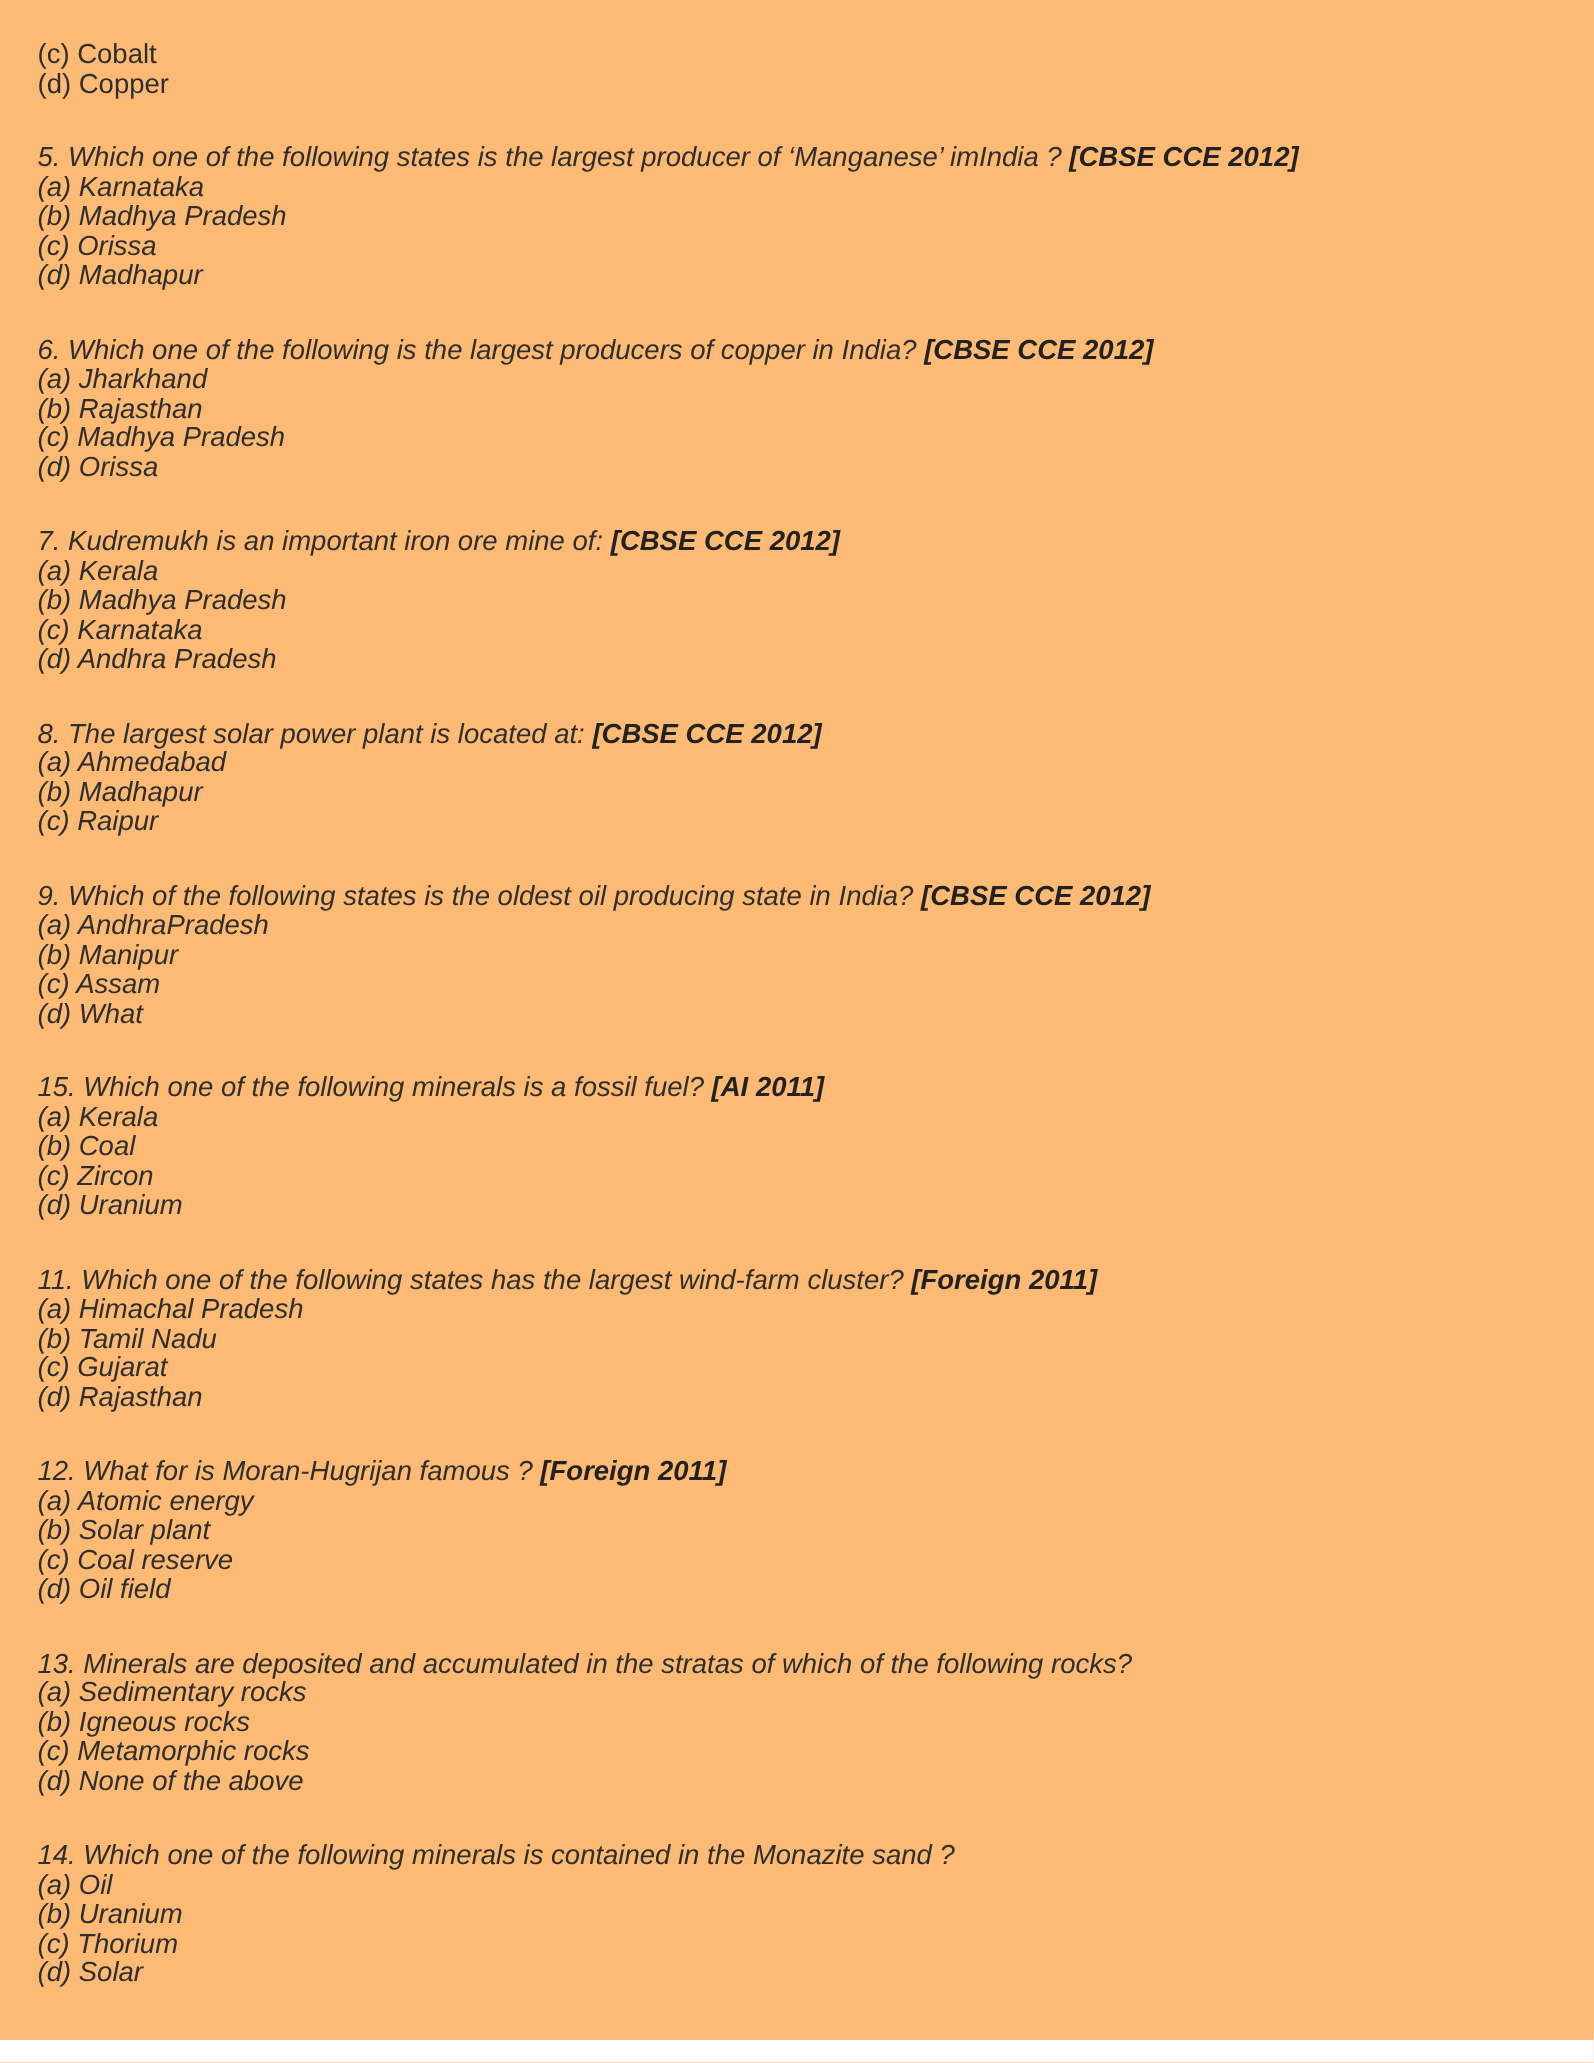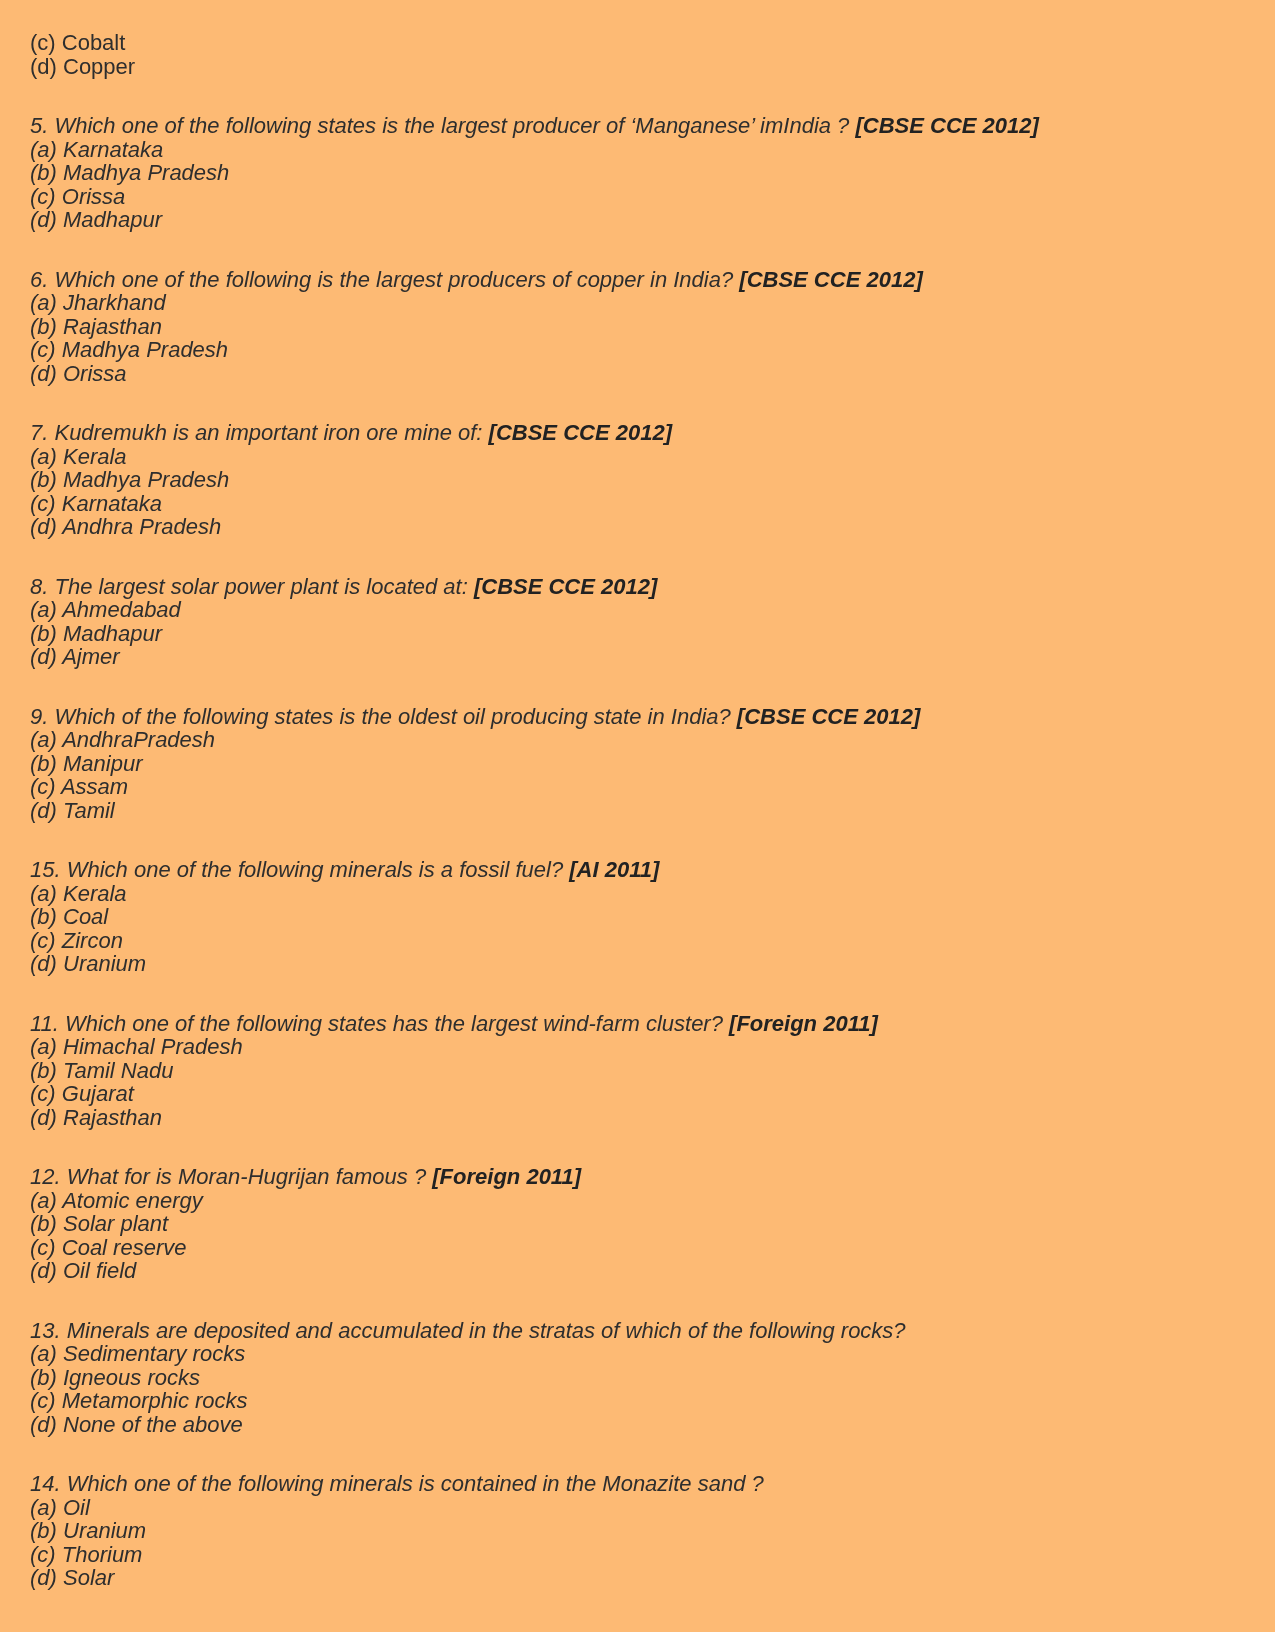--- a/index.html
+++ b/index.html
@@ -77,29 +77,29 @@
       <div class="opt">(a) Kerala</div>
       <div class="opt">(b) Madhya Pradesh</div>
       <div class="opt">(c) Karnataka</div>
       <div class="opt">(d) Andhra Pradesh</div>
     </div>
 
     <div class="qblock">
       <div class="qline"><span>8. The largest solar power plant is located at:</span> <span class="tag">[CBSE CCE 2012]</span></div>
       <div class="opt">(a) Ahmedabad</div>
       <div class="opt">(b) Madhapur</div>
-      <div class="opt">(d) Ajmer</div>
+      <div class="opt">(c) Raipur</div>
     </div>
 
     <div class="qblock">
       <div class="qline"><span>9. Which of the following states is the oldest oil producing state in India?</span> <span class="tag">[CBSE CCE 2012]</span></div>
       <div class="opt">(a) AndhraPradesh</div>
       <div class="opt">(b) Manipur</div>
       <div class="opt">(c) Assam</div>
-      <div class="opt">(d) Tamil</div>
+      <div class="opt">(d) What</div>
     </div>
 
     <div class="qblock">
       <div class="qline"><span>15. Which one of the following minerals is a fossil fuel?</span> <span class="tag">[AI 2011]</span></div>
       <div class="opt">(a) Kerala</div>
       <div class="opt">(b) Coal</div>
       <div class="opt">(c) Zircon</div>
       <div class="opt">(d) Uranium</div>
     </div>
 

